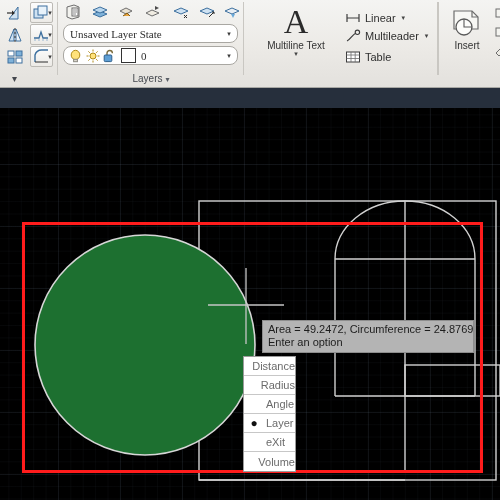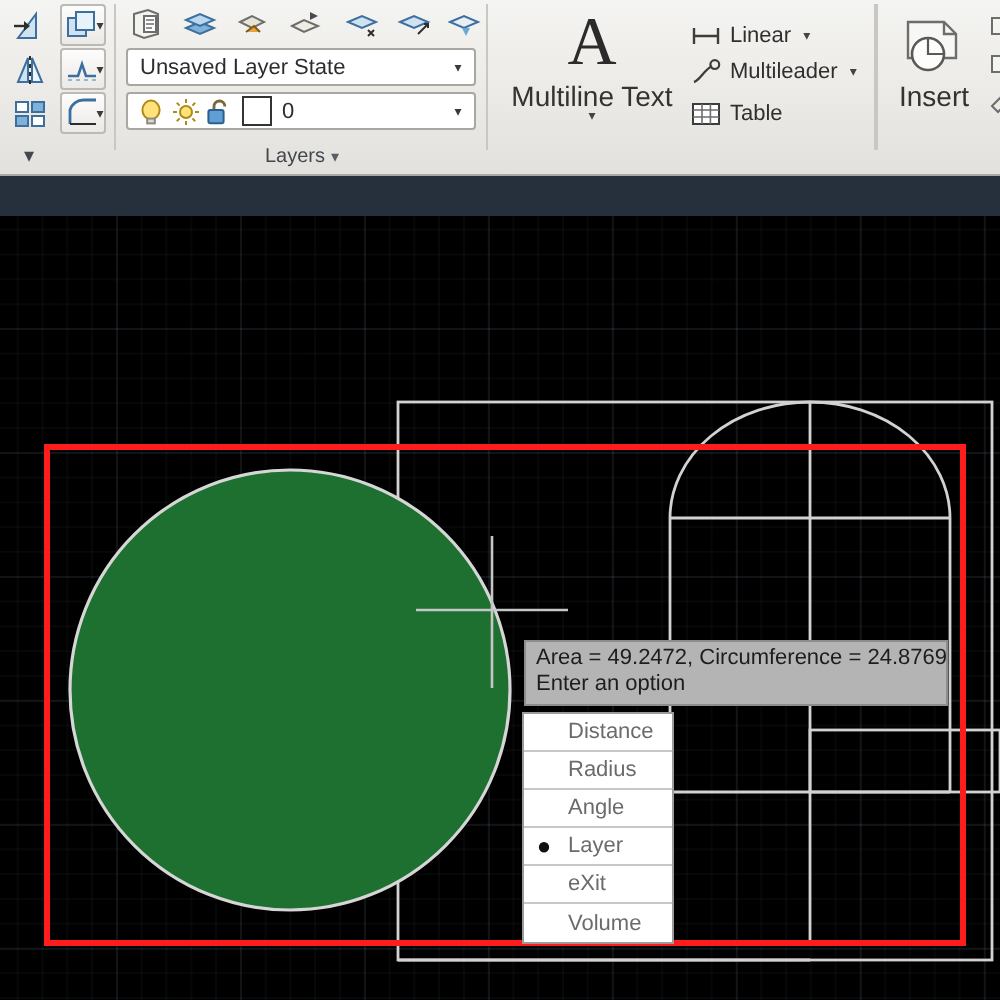--- a/index.html
+++ b/index.html
@@ -41,34 +41,34 @@
   }
   .framed{
     position:absolute;box-sizing:border-box;
     border:1px solid #bcbab5;border-radius:2px;
     background:linear-gradient(to bottom,#fdfdfd,#eceae6);
   }
 
   
   .combo{
     position:absolute;box-sizing:border-box;
-    border:1px solid #a9a7a2;background:#fff;border-radius:2px;
+    border:1px solid #a9a7a2;background:#fff;border-radius:8px;
     display:flex;align-items:center;
-    font-size:11px;color:#2d2d2d;
+    font-size:11px;color:#2d2d2d;font-family:Liberation Serif, serif;
   }
   .combo .lbl{padding-left:6px;flex:1;white-space:nowrap;overflow:hidden;}
   .combo .arrow{width:16px;text-align:center;font-size:7px;color:#3a3a3a;}
 
   
   .bigbtn{
     position:absolute;box-sizing:border-box;
     display:flex;flex-direction:column;align-items:center;justify-content:flex-start;
     border:1px solid transparent;border-radius:2px;
   }
-  .bigbtn .cap{font-size:14px;color:#333;margin-top:1px;white-space:nowrap;}
+  .bigbtn .cap{font-size:10px;color:#333;margin-top:1px;white-space:nowrap;}
   .bigbtn .cap2{font-size:7px;color:#444;line-height:6px;}
 
   .rowbtn{
     position:absolute;box-sizing:border-box;height:20px;
     display:flex;align-items:center;
     border:1px solid transparent;border-radius:2px;
     font-size:11px;color:#2f2f2f;white-space:nowrap;
   }
   .rowbtn .ic{width:20px;display:flex;align-items:center;justify-content:center;}
   .rowbtn .tx{padding-left:2px;}
@@ -369,21 +369,21 @@
       </g>
     </svg>
 
     <div class="selwin" style="left:22px;top:114px;width:461px;height:251px;"></div>
 
     <div class="tip" style="left:262px;top:212px;width:212px;">
       <div>Area = 49.2472, Circumference = 24.8769</div>
       <div>Enter an option</div>
     </div>
 
-    <div class="optmenu" style="left:261px;top:248px;width:76px;">
+    <div class="optmenu" style="left:243px;top:248px;width:53px;">
       <div class="optitem">
         <span class="bullet"></span>
         <span class="otx">Distance</span>
       </div>
       <div class="optitem">
         <span class="bullet"></span>
         <span class="otx">Radius</span>
       </div>
       <div class="optitem">
         <span class="bullet"></span>

